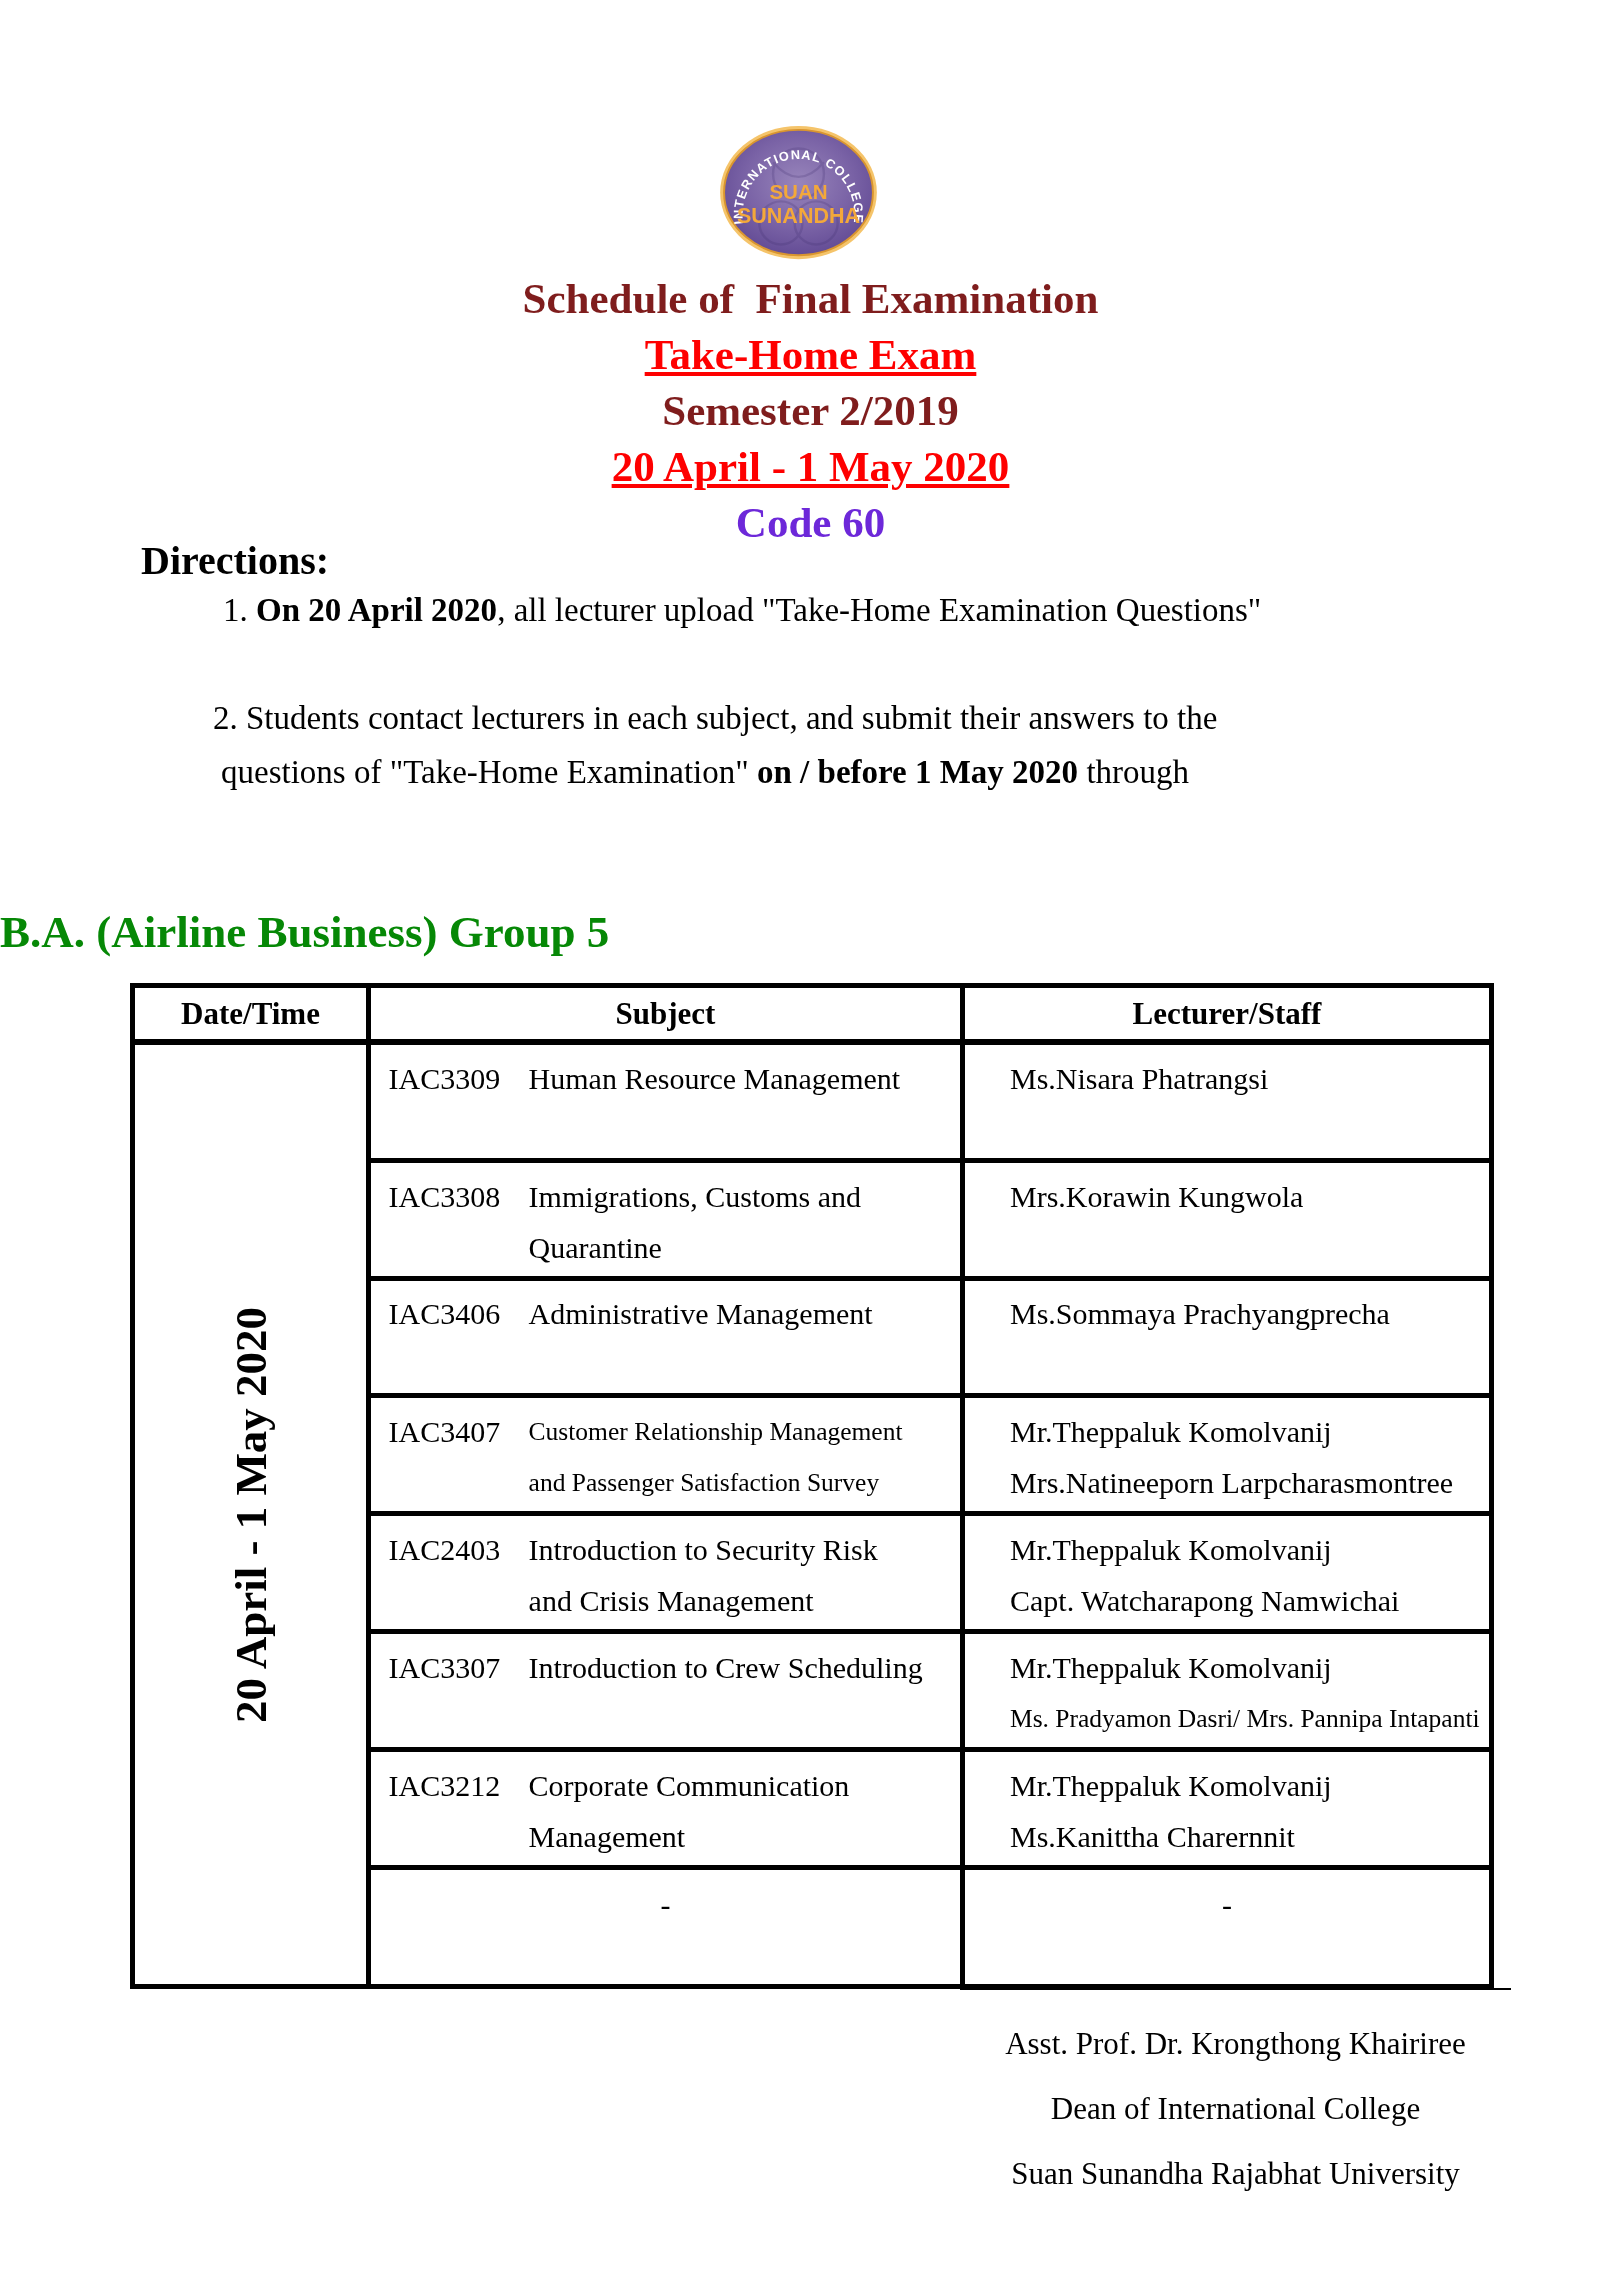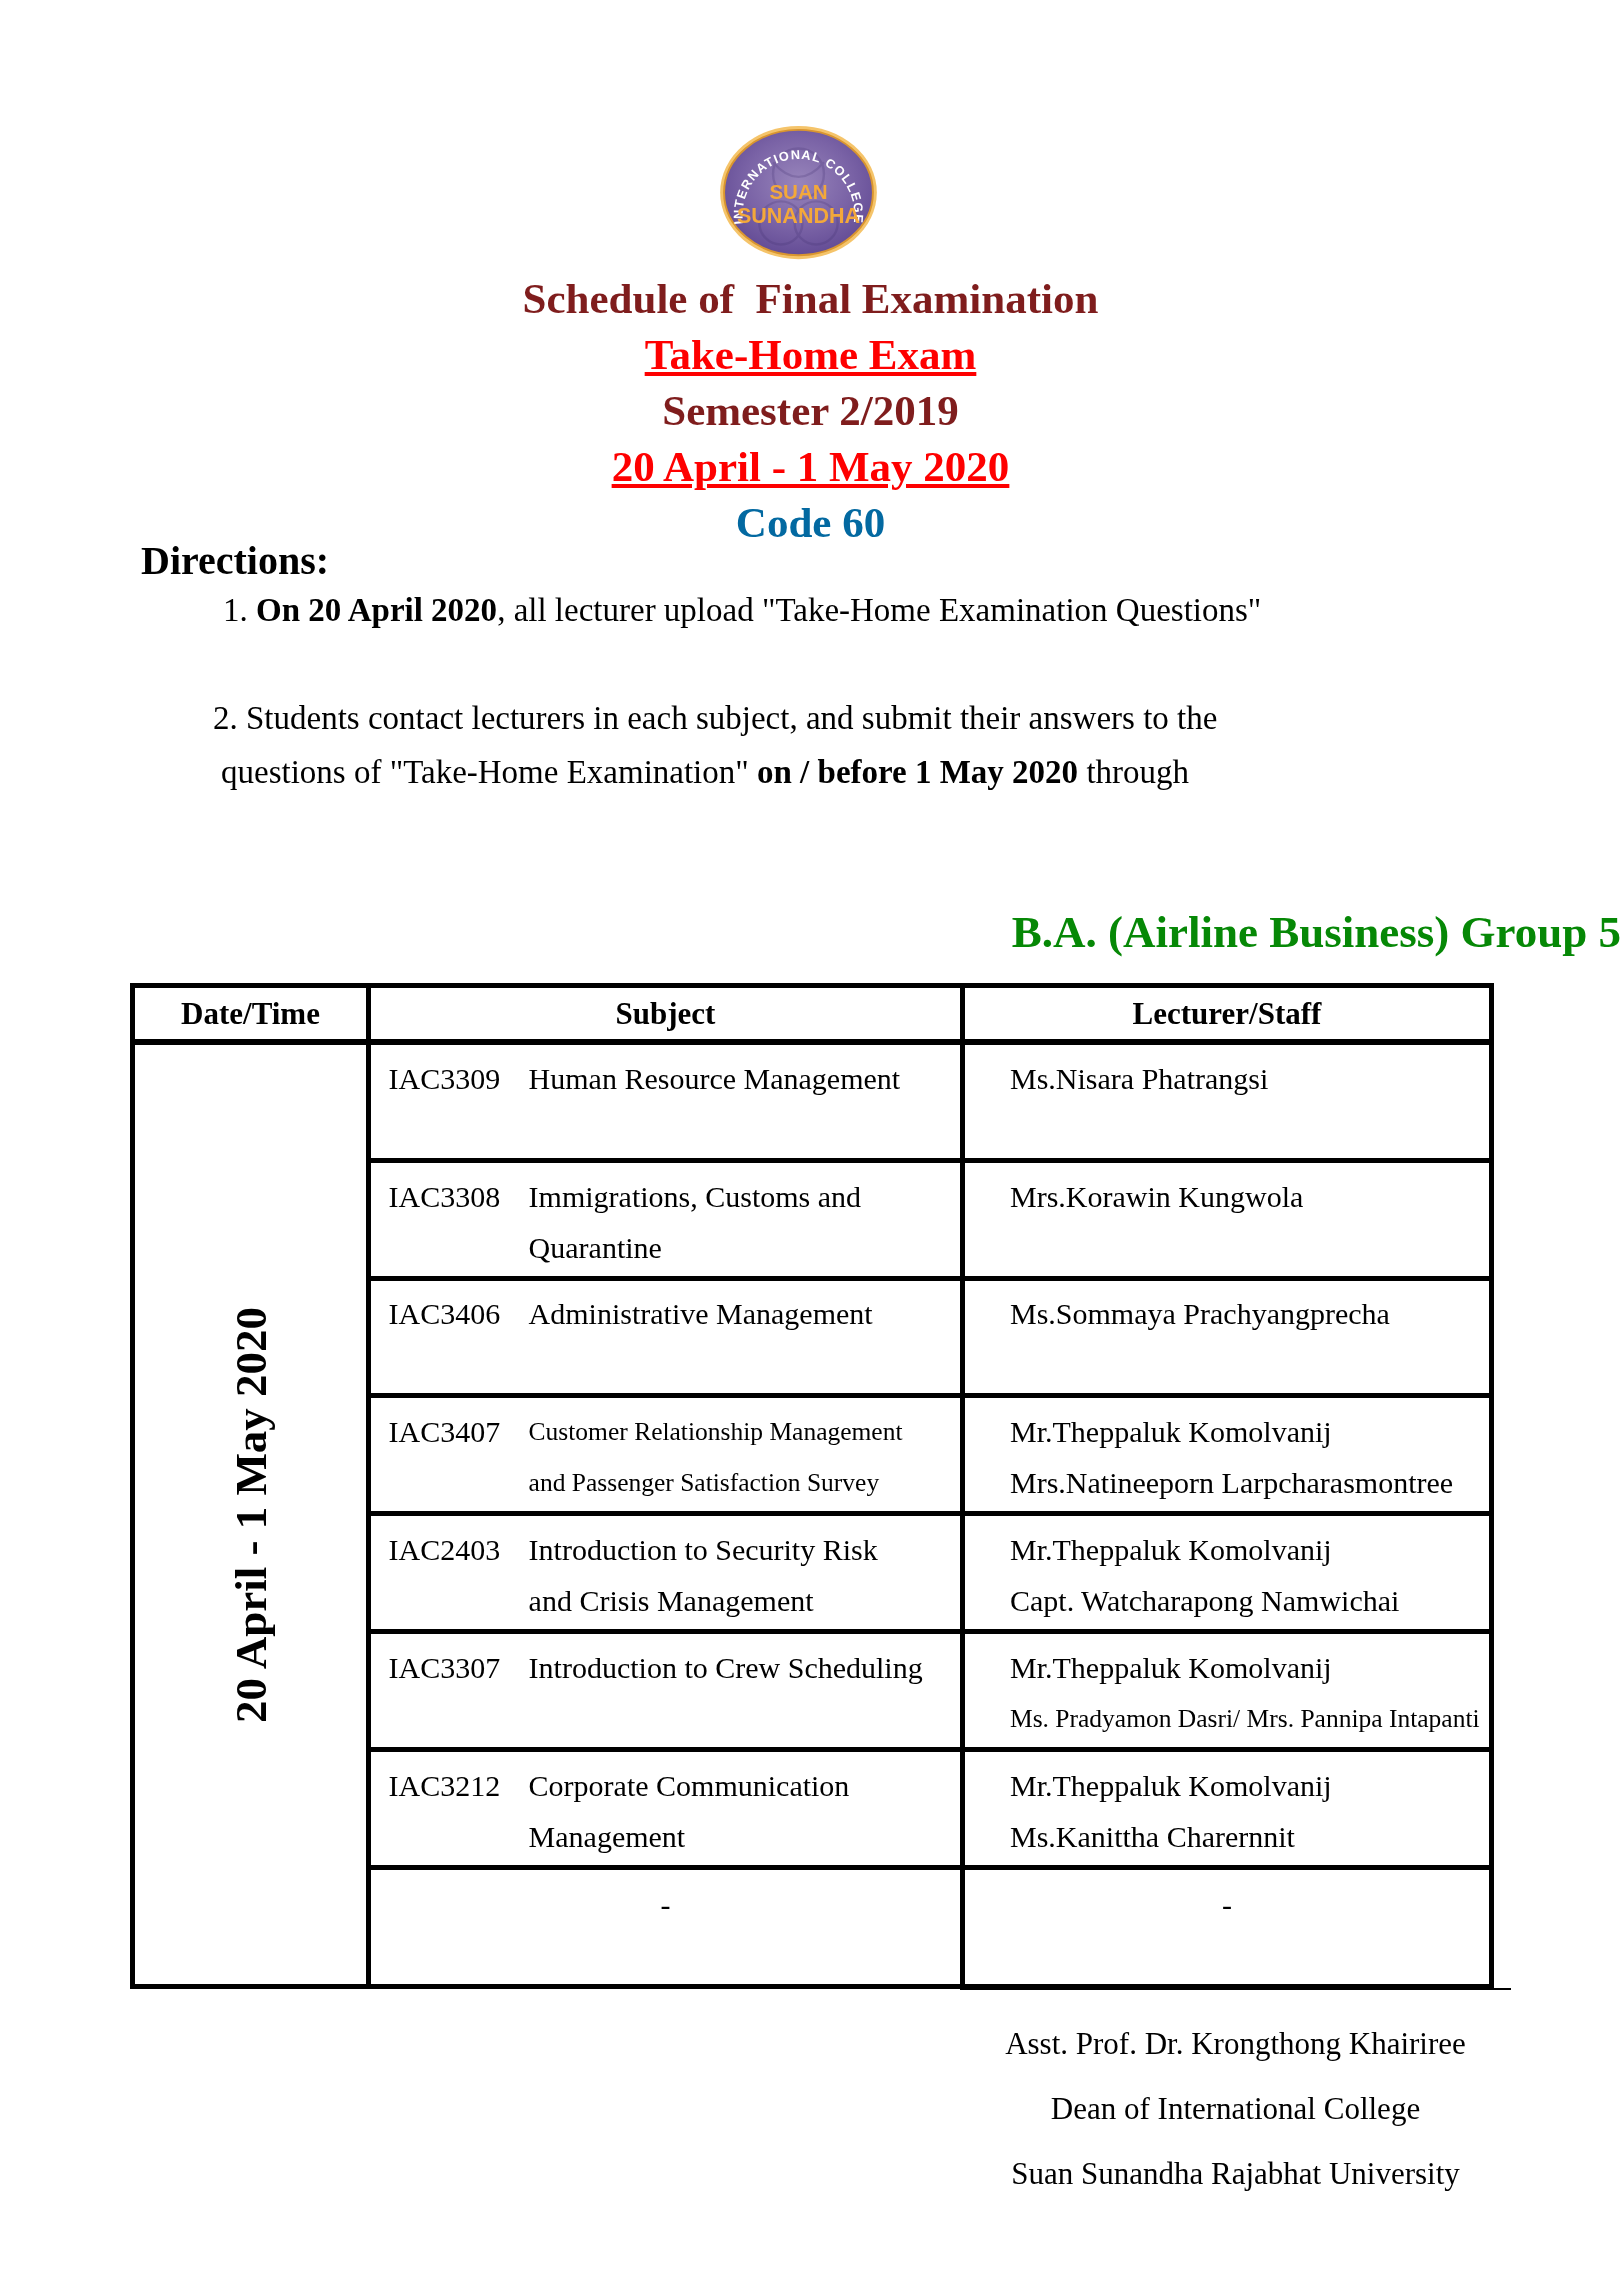--- a/index.html
+++ b/index.html
@@ -7,34 +7,34 @@
         font-family:"Liberation Serif", serif;color:#000;}
 
   
   .logo{position:absolute;left:716px;top:123px;width:165px;height:143px;}
 
   
   .titleblock{position:absolute;left:0;top:271px;width:1621px;text-align:center;}
   .titleblock div{line-height:56px;font-weight:bold;font-size:43px;white-space:pre;}
   .t-black{color:#7f1d1d;}
   .t-red{color:#fe0000;text-decoration:underline;}
-  .t-blue{color:#0369a1;}
+  .t-blue{color:#6d28d9;}
 
   
   .dir-head{position:absolute;left:141px;top:537px;font-size:40px;font-weight:bold;text-align:center;}
   .dirline{position:absolute;font-size:33px;white-space:pre;}
   .d1l1{left:223px;top:592px;}
   .d1l2{left:257px;top:646px;}
   .d2l1{left:213px;top:700px;}
   .d2l2{left:221px;top:754px;}
   .d2l3{left:221px;top:807px;}
   .b{font-weight:bold;}
 
   
-  .group-head{position:absolute;left:0;top:906px;width:1621px;text-align:right;
+  .group-head{position:absolute;left:0;top:906px;width:1621px;text-align:left;
               font-size:45px;font-weight:bold;color:#068806;}
 
   
   table.sched{position:absolute;left:130px;top:983px;border-collapse:collapse;
               table-layout:fixed;width:1359px;}
   table.sched col.c1{width:236px;} table.sched col.c2{width:594px;} table.sched col.c3{width:529px;}
   table.sched td,table.sched th{border:5.9px solid #000;padding:0;vertical-align:top;overflow:hidden;}
   table.sched th{height:51px;font-size:31px;font-weight:bold;text-align:center;vertical-align:middle;
                  border-bottom-width:6.9px;}
   table.sched tr.datarow td{height:105px;}

